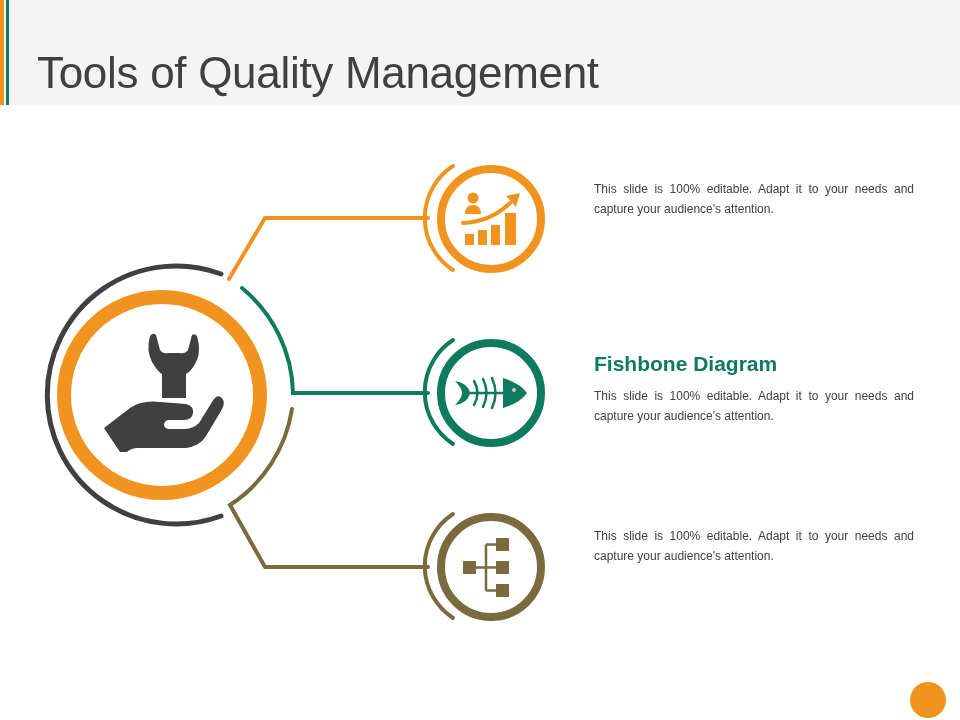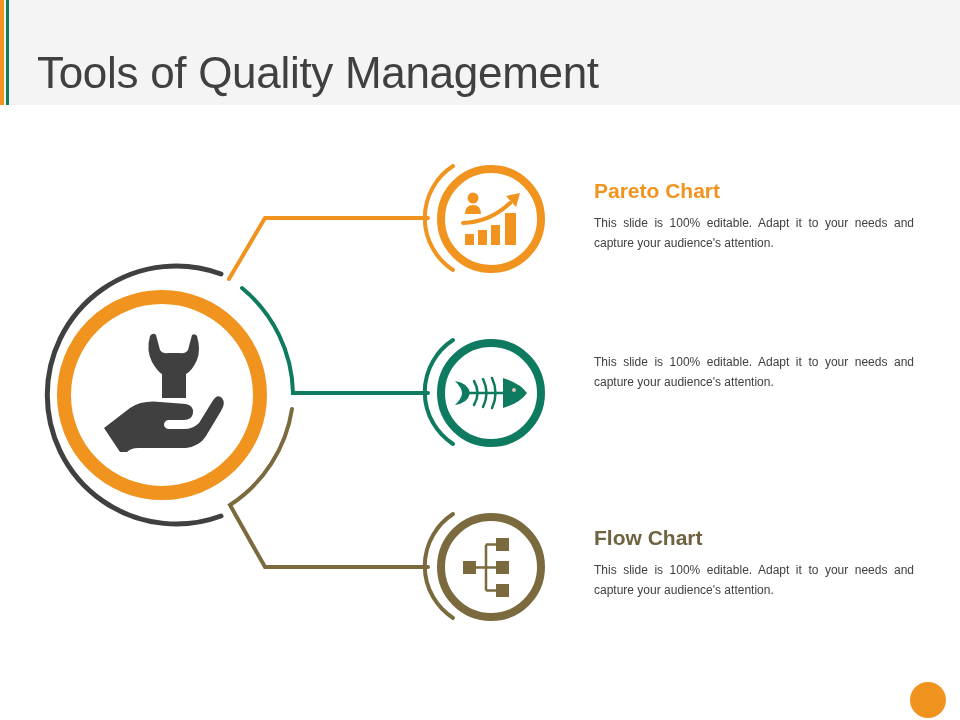--- a/index.html
+++ b/index.html
@@ -157,27 +157,26 @@
           <line x1="476" y1="567.5" x2="496" y2="567.5"></line>
           <line x1="486" y1="544.5" x2="486" y2="590.5"></line>
           <line x1="486" y1="544.5" x2="496" y2="544.5"></line>
           <line x1="486" y1="590.5" x2="496" y2="590.5"></line>
         </g>
       </g>
     </g>
   </svg>
 
   <div class="item" style="top:179px;">
-    <div class="item-title" style="color:#f0941f;">Pareto Chart</div>
     <div class="item-desc">This slide is 100% editable. Adapt it to your needs and capture your audience's attention.</div>
   </div>
 
   <div class="item" style="top:352px;">
+    <div class="item-title" style="color:#0e7a5f;">Fishbone Diagram</div>
     <div class="item-desc">This slide is 100% editable. Adapt it to your needs and capture your audience's attention.</div>
   </div>
 
   <div class="item" style="top:526px;">
-    <div class="item-title" style="color:#6e6340;">Flow Chart</div>
     <div class="item-desc">This slide is 100% editable. Adapt it to your needs and capture your audience's attention.</div>
   </div>
 
   <div class="page-dot"></div>
 </div>
 
 </body></html>

